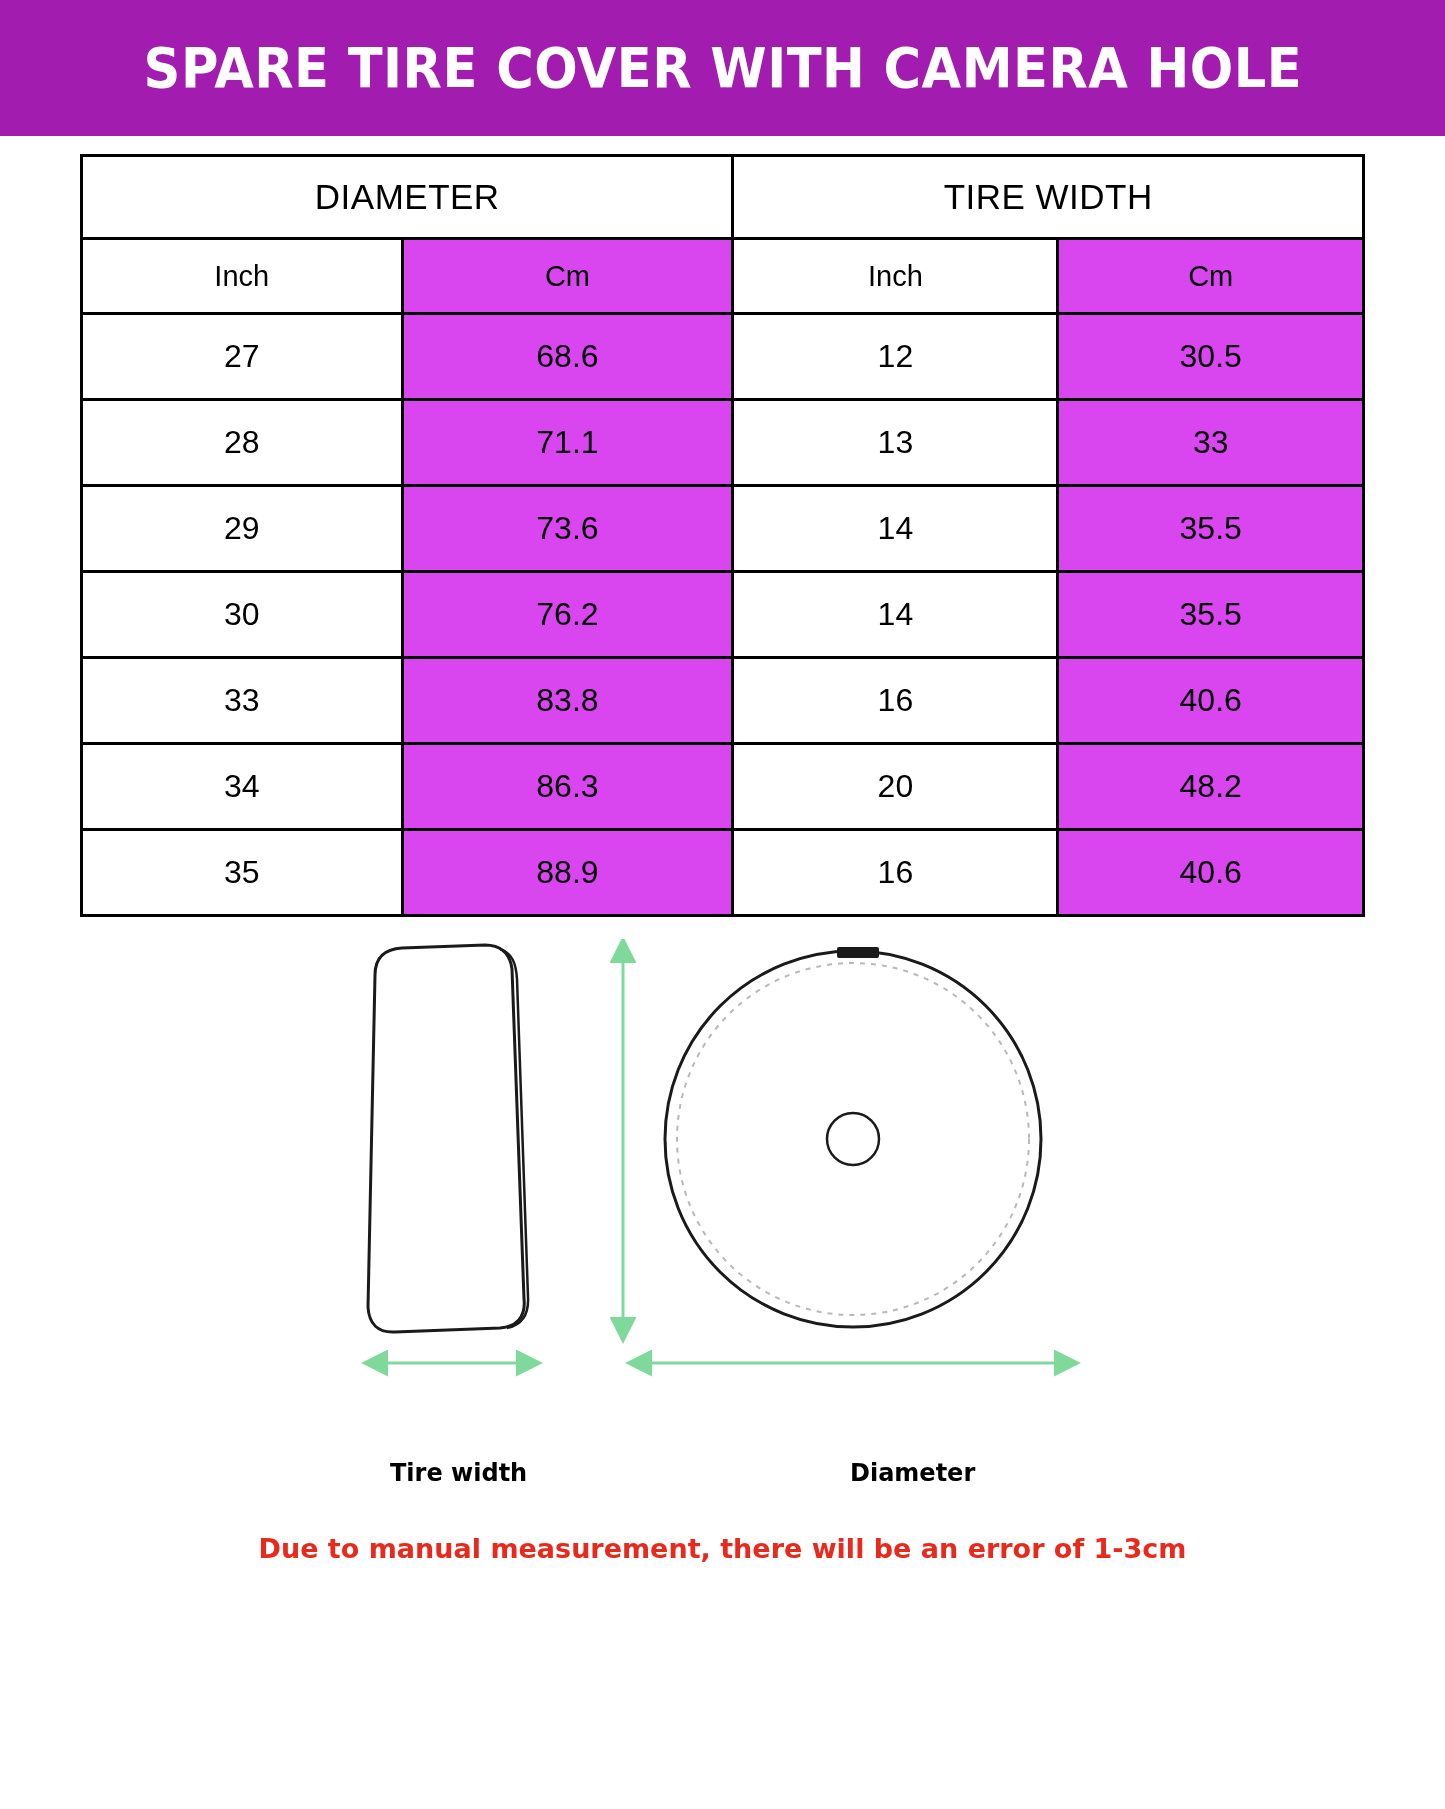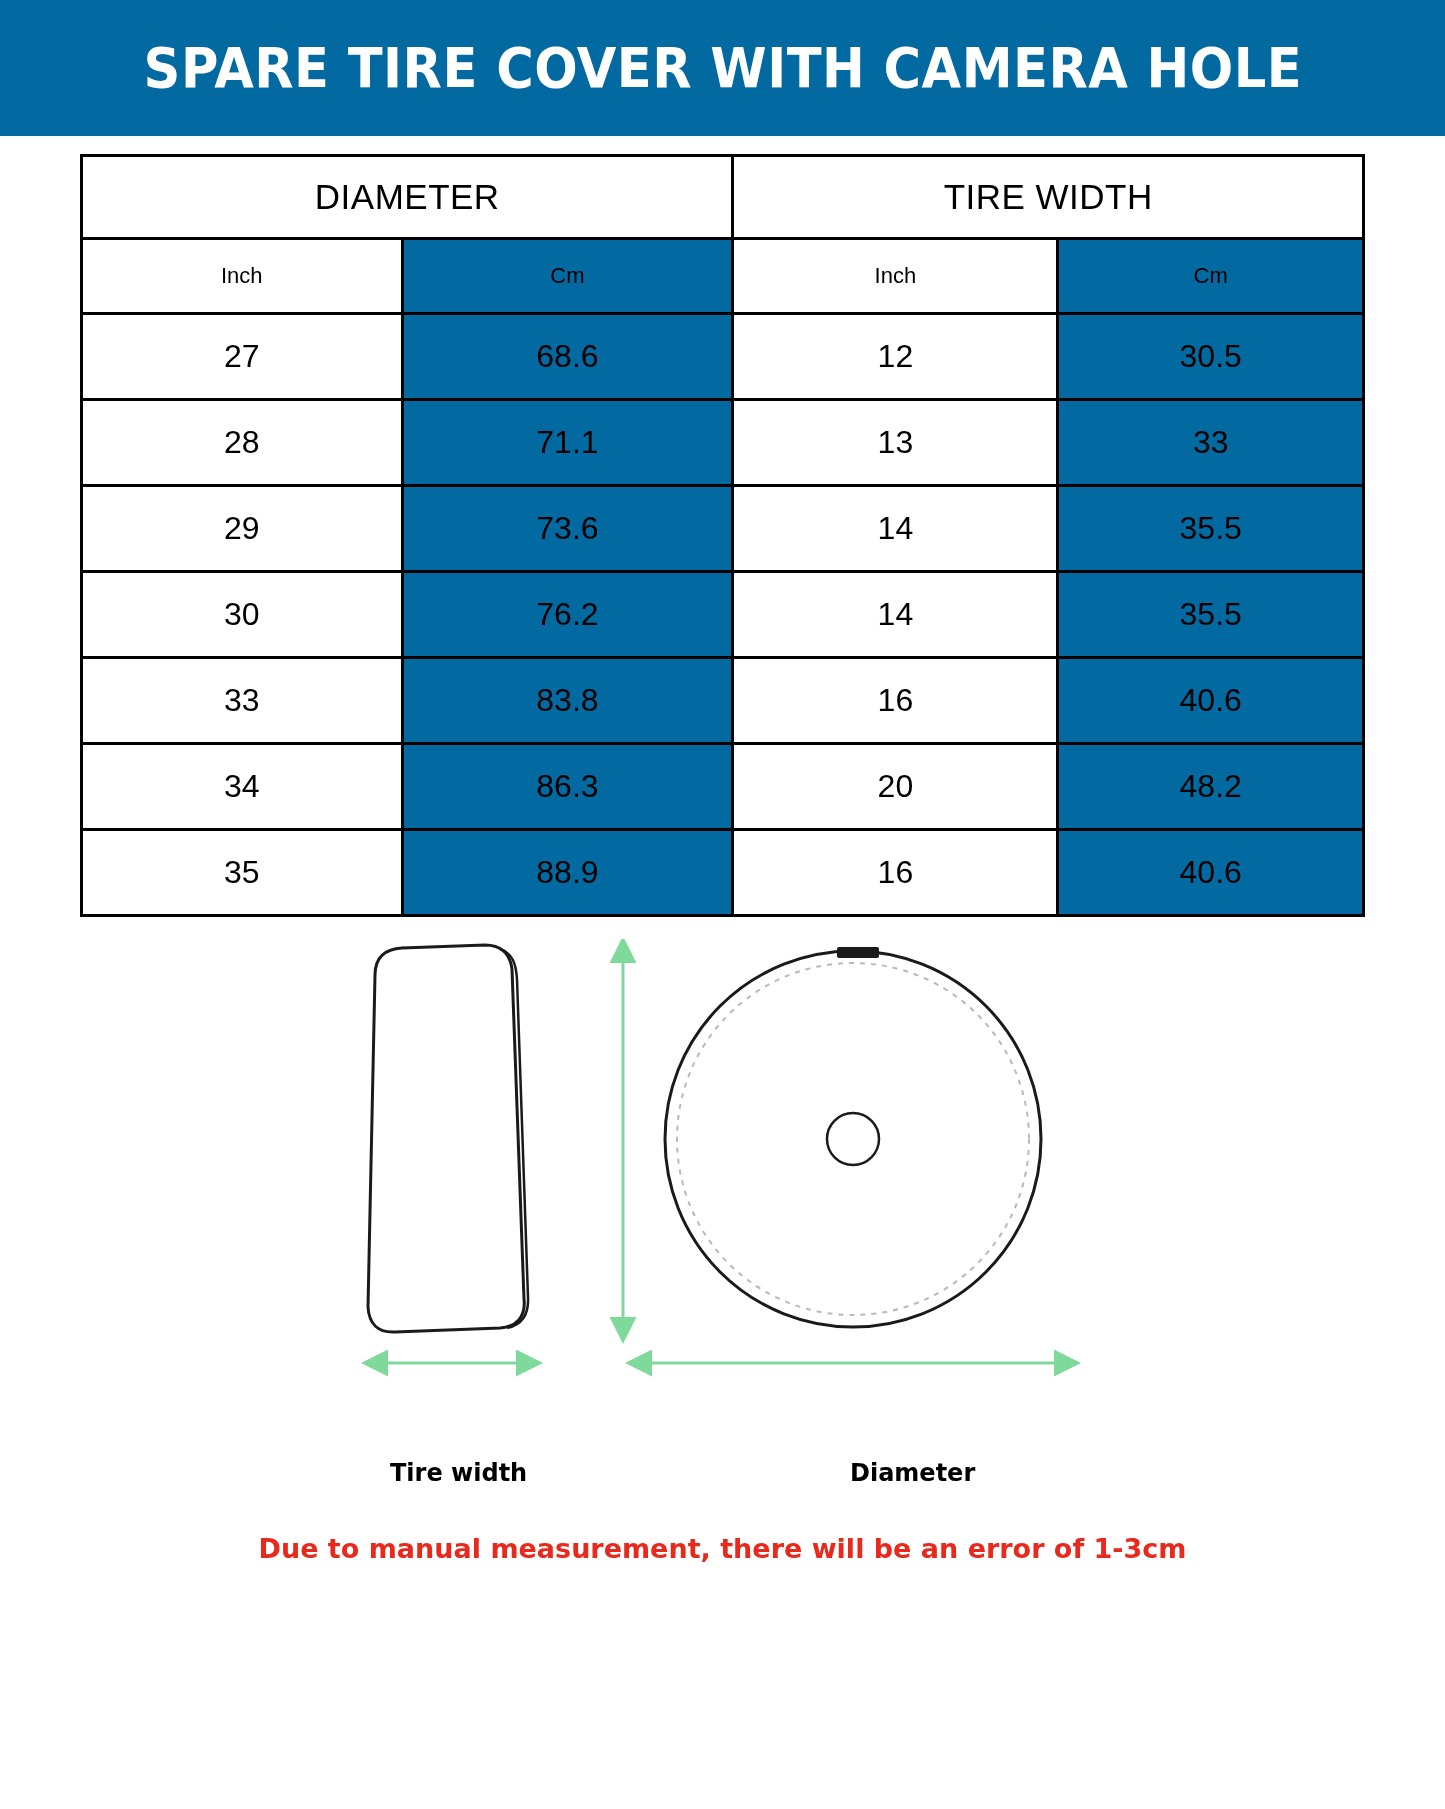--- a/index.html
+++ b/index.html
@@ -15,21 +15,21 @@
     overflow: hidden;
   }
   .page {
     position: relative;
     width: 1445px;
     height: 1809px;
   }
 
   
   .banner {
-    background: #0369a1;
+    background: #a21caf;
     height: 136px;
     display: flex;
     align-items: center;
     justify-content: center;
   }
   .banner-title {
     color: #ffffff;
     font-size: 55px;
     font-weight: bold;
     letter-spacing: 0.5px;
@@ -54,30 +54,30 @@
     text-align: center;
     font-weight: normal;
   }
   .grp-head {
     font-size: 35px;
     font-weight: bold;
     height: 78px;
     letter-spacing: 0.5px;
   }
   .sub-head {
-    font-size: 22px;
+    font-size: 29px;
     font-weight: bold;
     height: 70px;
   }
   .cell {
     font-size: 32px;
     height: 81px;
   }
   .shade {
-    background: #0369a1;
+    background: #d946ef;
   }
 
   
   .diagram {
     position: relative;
     width: 1285px;
     margin: 22px auto 0 auto;
     height: 520px;
   }
   .diagram svg {

